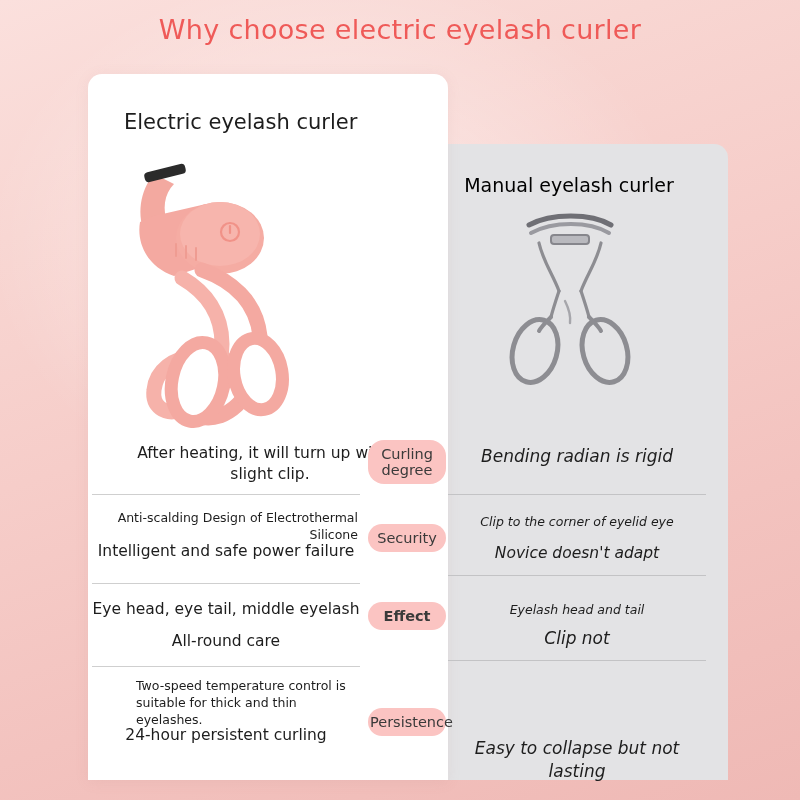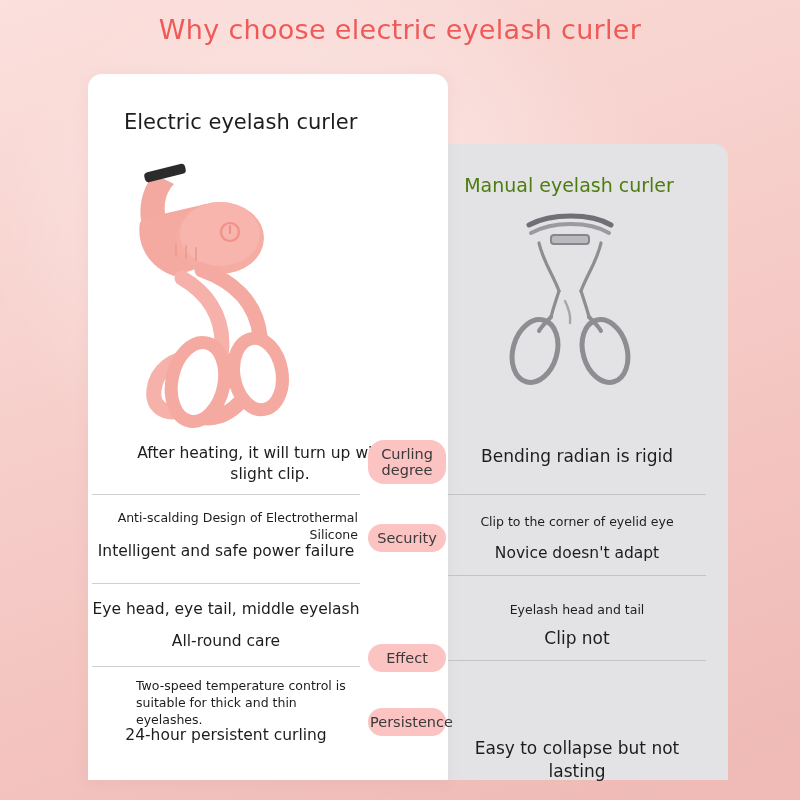--- a/index.html
+++ b/index.html
@@ -36,21 +36,21 @@
     left: 410px; top: 144px;
     width: 318px; height: 636px;
     background: #e3e3e5;
     border-radius: 14px 14px 0 0;
   }
   #manual-heading {
     position: absolute;
     top: 30px; left: 0; width: 100%;
     text-align: center;
     font-size: 19px;
-    color: #4d7c0f;
+    color: #000000;
   }
 
   
   #electric-panel {
     position: absolute;
     left: 88px; top: 74px;
     width: 360px; height: 706px;
     background: #ffffff;
     border-radius: 14px 14px 0 0;
     box-shadow: 0 2px 14px rgba(180,120,115,0.10);
@@ -75,20 +75,21 @@
     position: absolute;
     left: 92px; width: 268px;
     text-align: center;
     color: #1d1d1d;
   }
   .cell-right {
     position: absolute;
     left: 448px; width: 258px;
     text-align: center;
     color: #1d1d1d;
+    font-style: italic;
   }
   .sub { font-size: 12.5px; line-height: 1.35; }
   .main { font-size: 15.5px; line-height: 1.35; }
   .big { font-size: 17px; line-height: 1.35; }
 
   .divider-left {
     position: absolute;
     left: 92px; width: 268px; height: 1px;
     background: #cfcfcf;
   }
@@ -183,21 +184,21 @@
       <div class="pill" style="top:524px;">Security</div>
       <div class="cell-right sub" style="top:514px;">Clip to the corner of eyelid eye</div>
       <div class="cell-right main" style="top:543px;">Novice doesn't adapt</div>
       <div class="divider-left" style="top:583px;"></div>
       <div class="divider-right" style="top:575px;"></div>
     </div>
 
     <div class="row">
       <div class="cell-left main" style="top:599px;">Eye head, eye tail, middle eyelash</div>
       <div class="cell-left main" style="top:631px;">All-round care</div>
-      <div class="pill" style="top:644px;">Effect</div>
+      <div class="pill" style="top:602px;font-weight:bold;">Effect</div>
       <div class="cell-right sub" style="top:602px;">Eyelash head and tail</div>
       <div class="cell-right big" style="top:627px;">Clip not</div>
       <div class="divider-left" style="top:666px;"></div>
       <div class="divider-right" style="top:660px;"></div>
     </div>
 
     <div class="row">
       <div class="cell-left sub" style="top:678px; text-align:left; left:136px; width:222px;">Two-speed temperature control is suitable for thick and thin eyelashes.</div>
       <div class="cell-left main" style="top:725px;">24-hour persistent curling</div>
       <div class="pill" style="top:708px;">Persistence</div>

